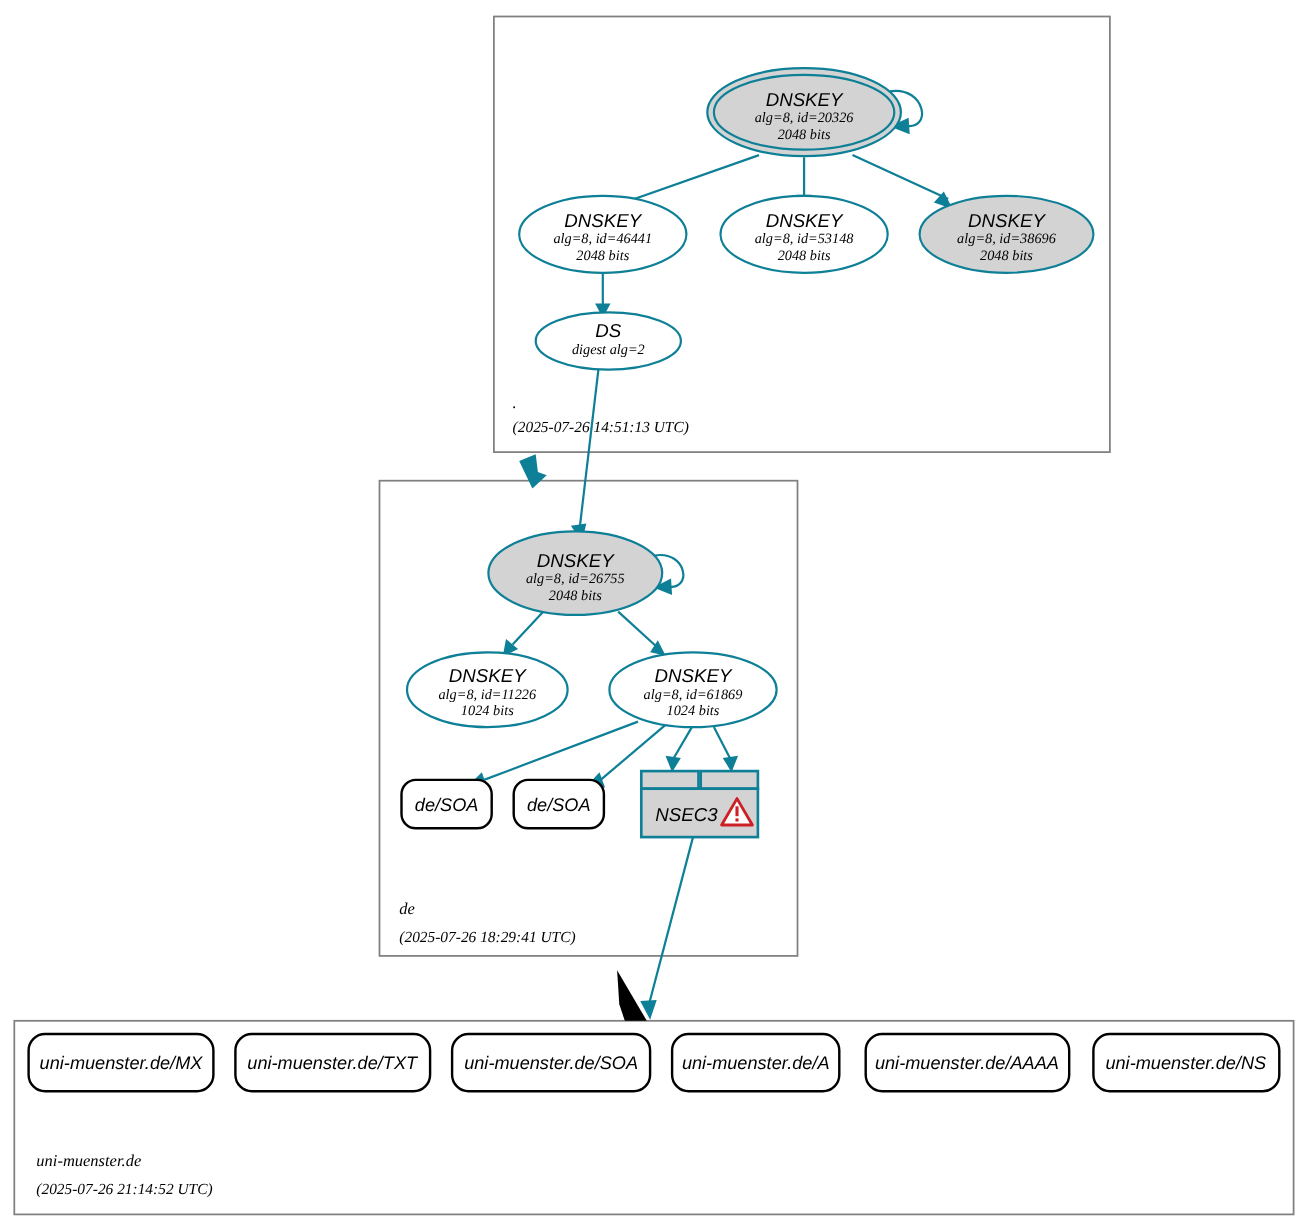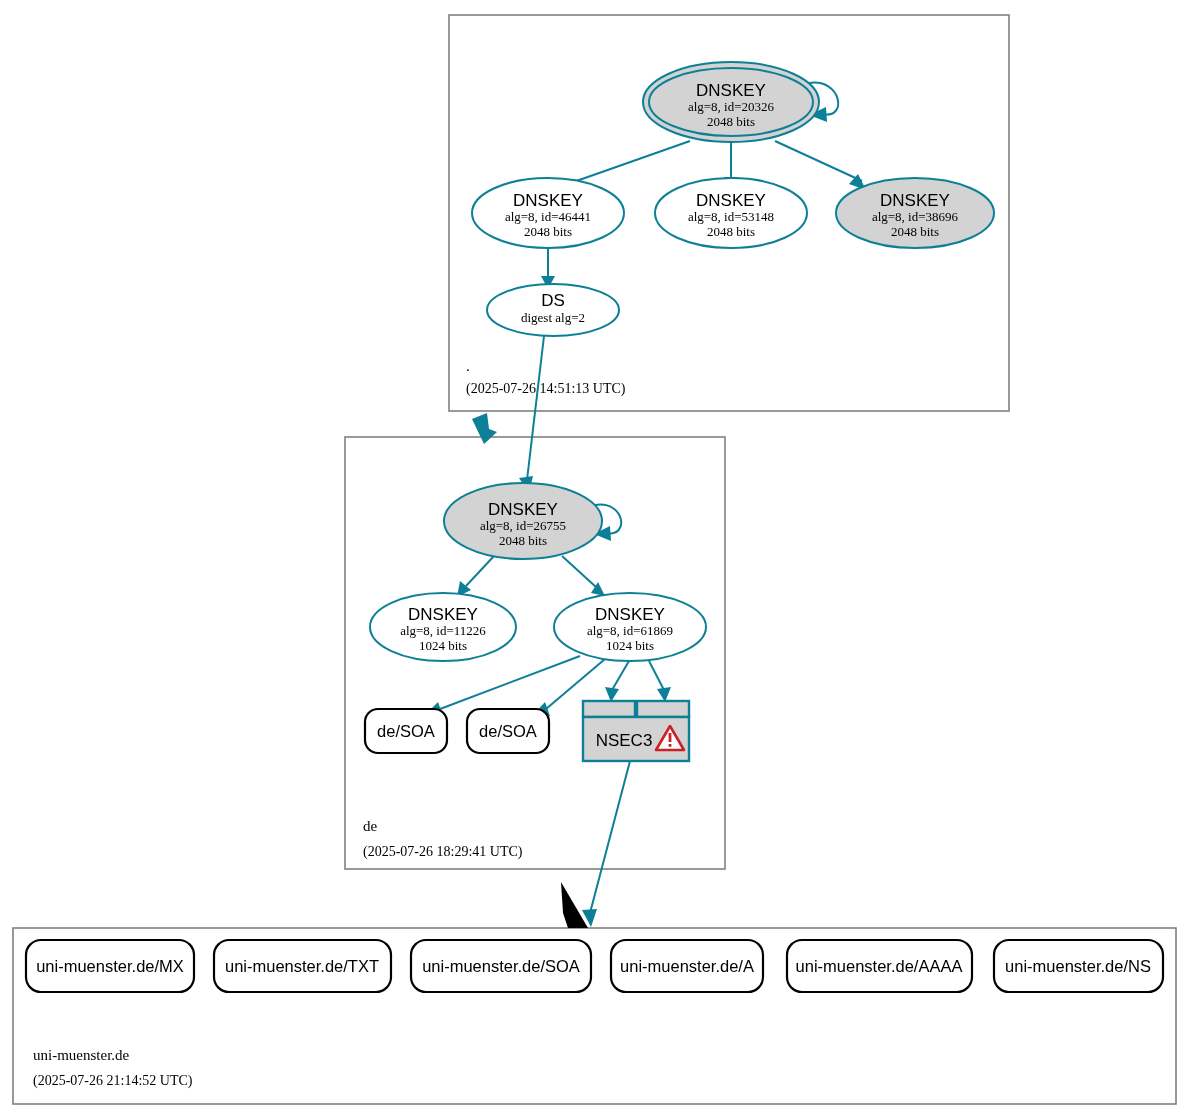--- a/index.html
+++ b/index.html
@@ -10,20 +10,21 @@
   body {
     font-family: "Liberation Sans", sans-serif;
     width: 1189px;
     height: 1117px;
     overflow: hidden;
   }
   #canvas {
     position: relative;
     width: 1189px;
     height: 1117px;
+    font-style: italic;
   }
   svg { display: block; }
   .zone-box {
     fill: #ffffff;
     stroke: #808080;
     stroke-width: 1.6;
   }
   .node-ellipse {
     stroke: #0d7f96;
     stroke-width: 2;

